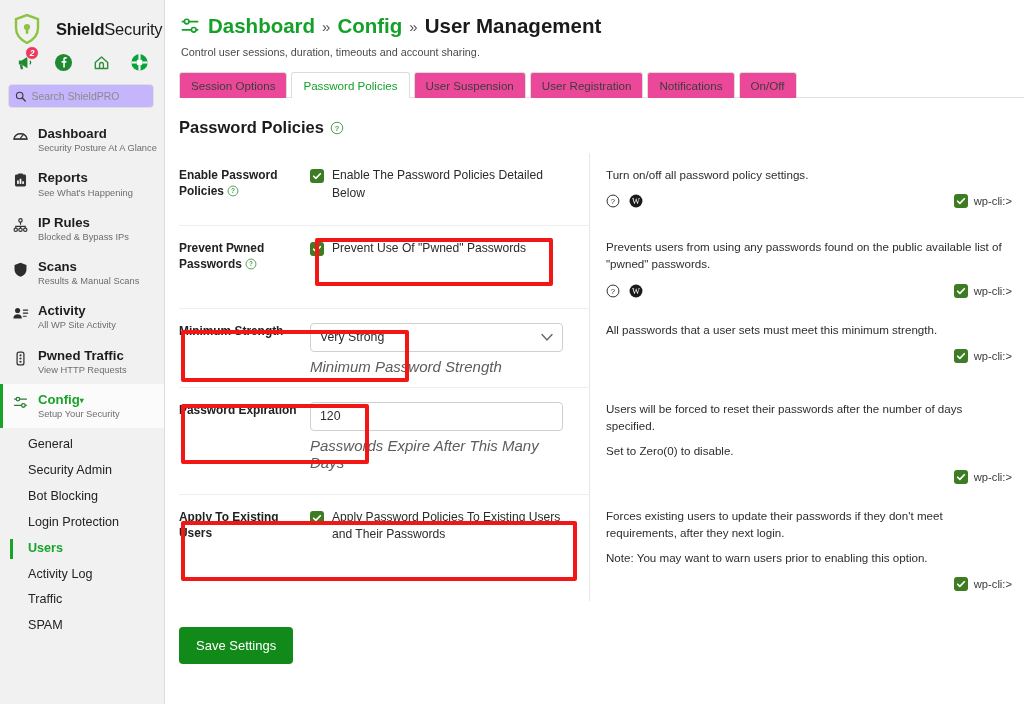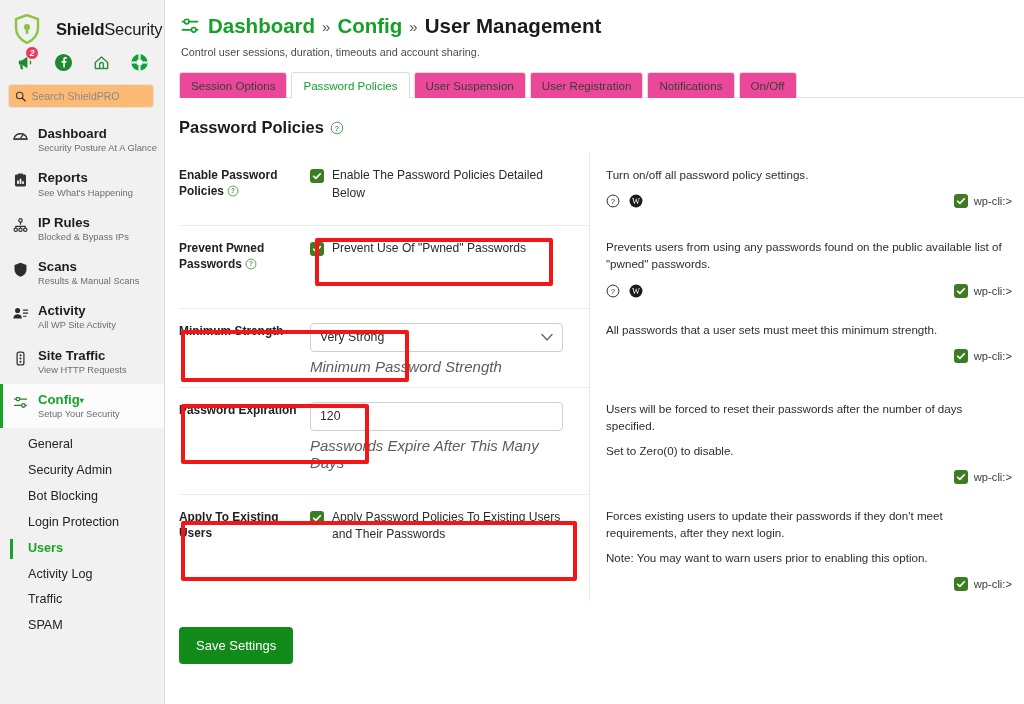--- a/index.html
+++ b/index.html
@@ -30,21 +30,21 @@
   .badge {
     position: absolute; top: -7px; left: 9px;
     background: #ec3a5d; color: #fff;
     font-size: 8.5px; font-weight: 700;
     width: 14px; height: 14px; border-radius: 50%;
     display: flex; align-items: center; justify-content: center;
     border: 1.5px solid #f1f1f1;
   }
   .searchwrap {
     margin: 12px 10px 0 8px;
-    background: #fdba74; border: 1px solid #dfdfdf; border-radius: 4px;
+    background: #c4b5fd; border: 1px solid #dfdfdf; border-radius: 4px;
     height: 24px; display: flex; align-items: center; gap: 5px; padding: 0 6px;
   }
   .searchwrap input {
     border: 0; outline: 0; background: transparent;
     font-size: 10.5px; color: #555; width: 100%;
     font-family: "Liberation Sans", sans-serif;
   }
   .searchwrap input::placeholder { color: #8b8b8b; }
 
   .navlist { margin-top: 10px; }
@@ -276,21 +276,21 @@
       <div class="navitem">
         <span class="nicon">
           <svg width="17" height="17" viewBox="0 0 20 20">
             <rect x="6" y="2.4" width="8" height="15.2" rx="2.4" fill="none" stroke="#333" stroke-width="1.5"></rect>
             <circle cx="10" cy="6.2" r="1.3" fill="#333"></circle>
             <circle cx="10" cy="10" r="1.3" fill="#333"></circle>
             <circle cx="10" cy="13.8" r="1.3" fill="#333"></circle>
           </svg>
         </span>
         <div>
-          <div class="ntitle">Site Traffic</div>
+          <div class="ntitle">Pwned Traffic</div>
           <div class="nsub">View HTTP Requests</div>
         </div>
       </div>
 
       <div class="navitem active">
         <span class="nicon">
           <svg width="17" height="17" viewBox="0 0 20 20">
             <path d="M2.5 6 h15 M2.5 13.5 h15" stroke="#2f7d33" stroke-width="1.5"></path>
             <circle cx="7" cy="6" r="2.1" fill="#fbfbfb" stroke="#2f7d33" stroke-width="1.5"></circle>
             <circle cx="13.4" cy="13.5" r="2.1" fill="#fbfbfb" stroke="#2f7d33" stroke-width="1.5"></circle>

